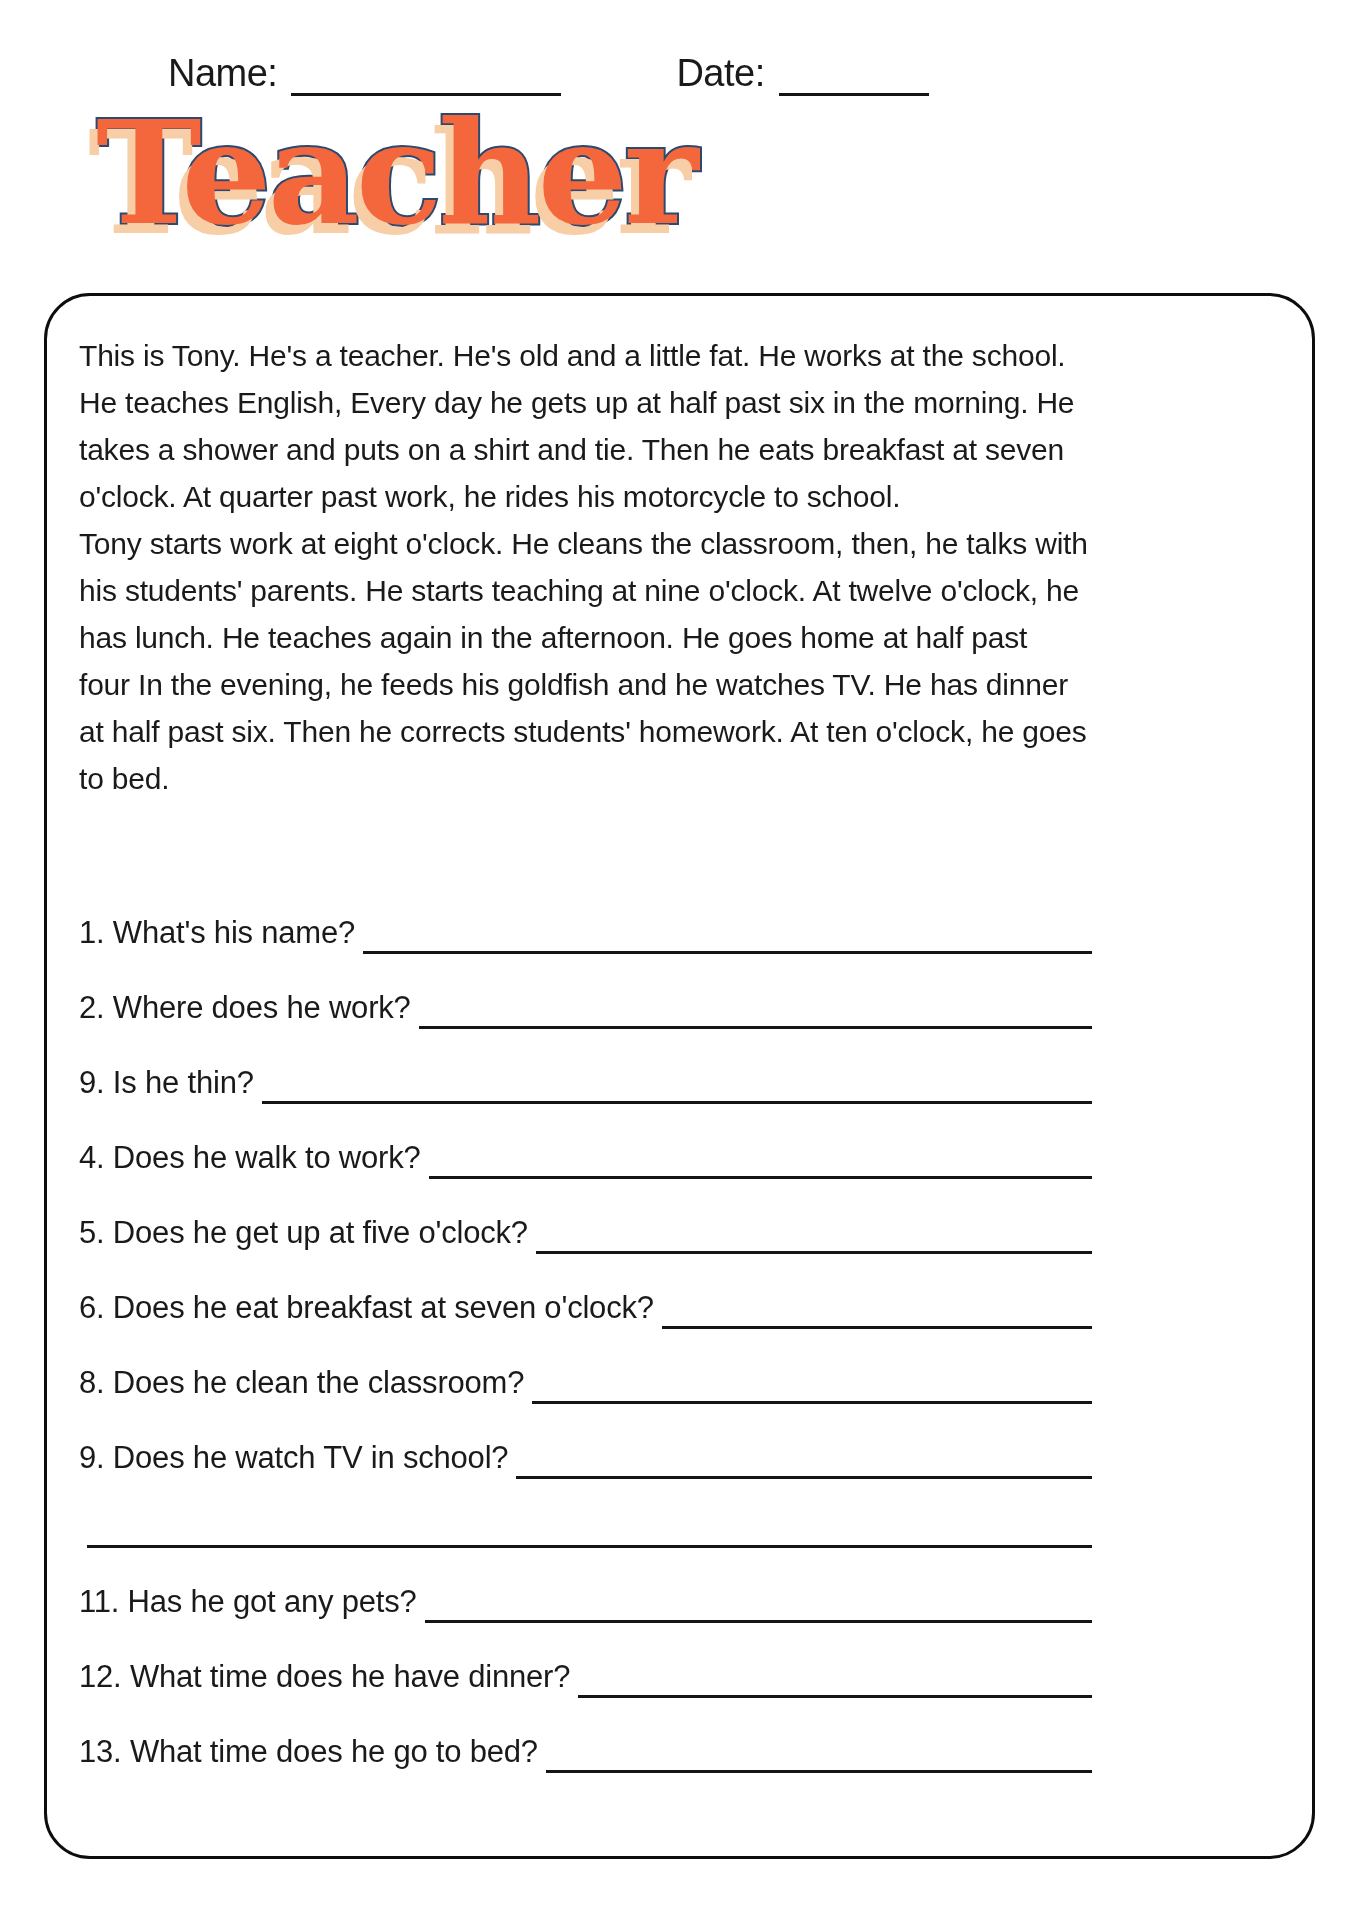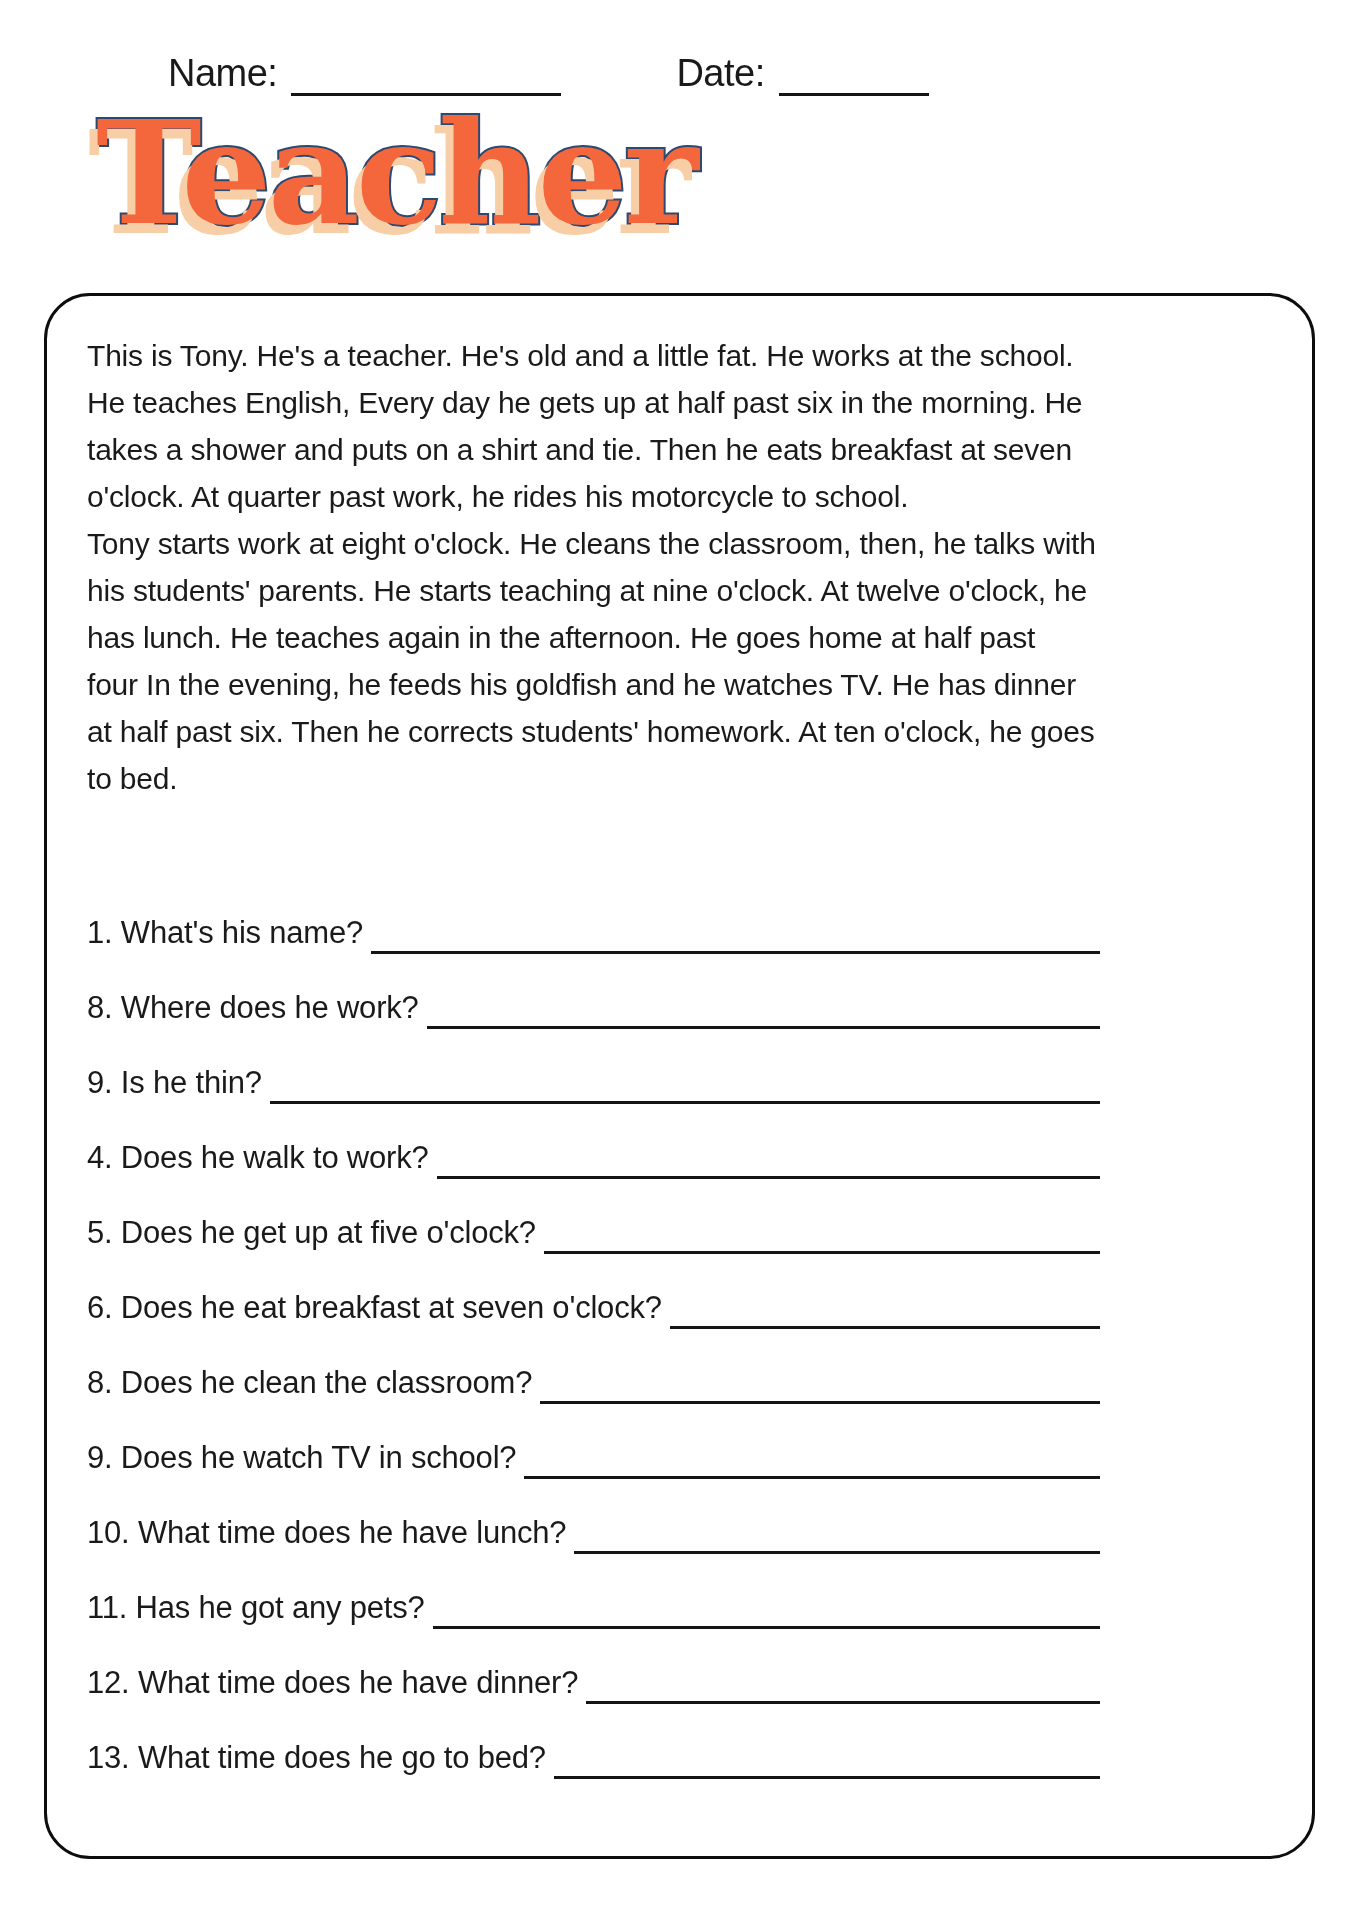--- a/index.html
+++ b/index.html
@@ -45,21 +45,21 @@
   }
 
   
   .box {
     margin-left: 44px;
     margin-top: 47px;
     width: 1271px;
     height: 1566px;
     border: 3px solid #0d0d0d;
     border-radius: 46px;
-    padding: 36px 45px 0 40px;
+    padding: 36px 45px 0 32px;
   }
 
   
   .passage { font-size: 30px; line-height: 47px; letter-spacing: -0.2px; }
   .passage-line { white-space: nowrap; }
 
   
   .questions { margin-top: 110px; }
   .q-row {
     display: flex;
@@ -113,21 +113,21 @@
       <div class="passage-line">at half past six. Then he corrects students' homework. At ten o'clock, he goes</div>
       <div class="passage-line">to bed.</div>
     </div>
 
     <div class="questions">
       <div class="q-row">
         <span class="q-text">1. What's his name?</span>
         <span class="q-line"></span>
       </div>
       <div class="q-row">
-        <span class="q-text">8. Where does he work?</span>
+        <span class="q-text">2. Where does he work?</span>
         <span class="q-line"></span>
       </div>
       <div class="q-row">
         <span class="q-text">9. Is he thin?</span>
         <span class="q-line"></span>
       </div>
       <div class="q-row">
         <span class="q-text">4. Does he walk to work?</span>
         <span class="q-line"></span>
       </div>
@@ -141,21 +141,20 @@
       </div>
       <div class="q-row">
         <span class="q-text">8. Does he clean the classroom?</span>
         <span class="q-line"></span>
       </div>
       <div class="q-row">
         <span class="q-text">9. Does he watch TV in school?</span>
         <span class="q-line"></span>
       </div>
       <div class="q-row">
-        <span class="q-text">10. What time does he have lunch?</span>
         <span class="q-line"></span>
       </div>
       <div class="q-row">
         <span class="q-text">11. Has he got any pets?</span>
         <span class="q-line"></span>
       </div>
       <div class="q-row">
         <span class="q-text">12. What time does he have dinner?</span>
         <span class="q-line"></span>
       </div>

